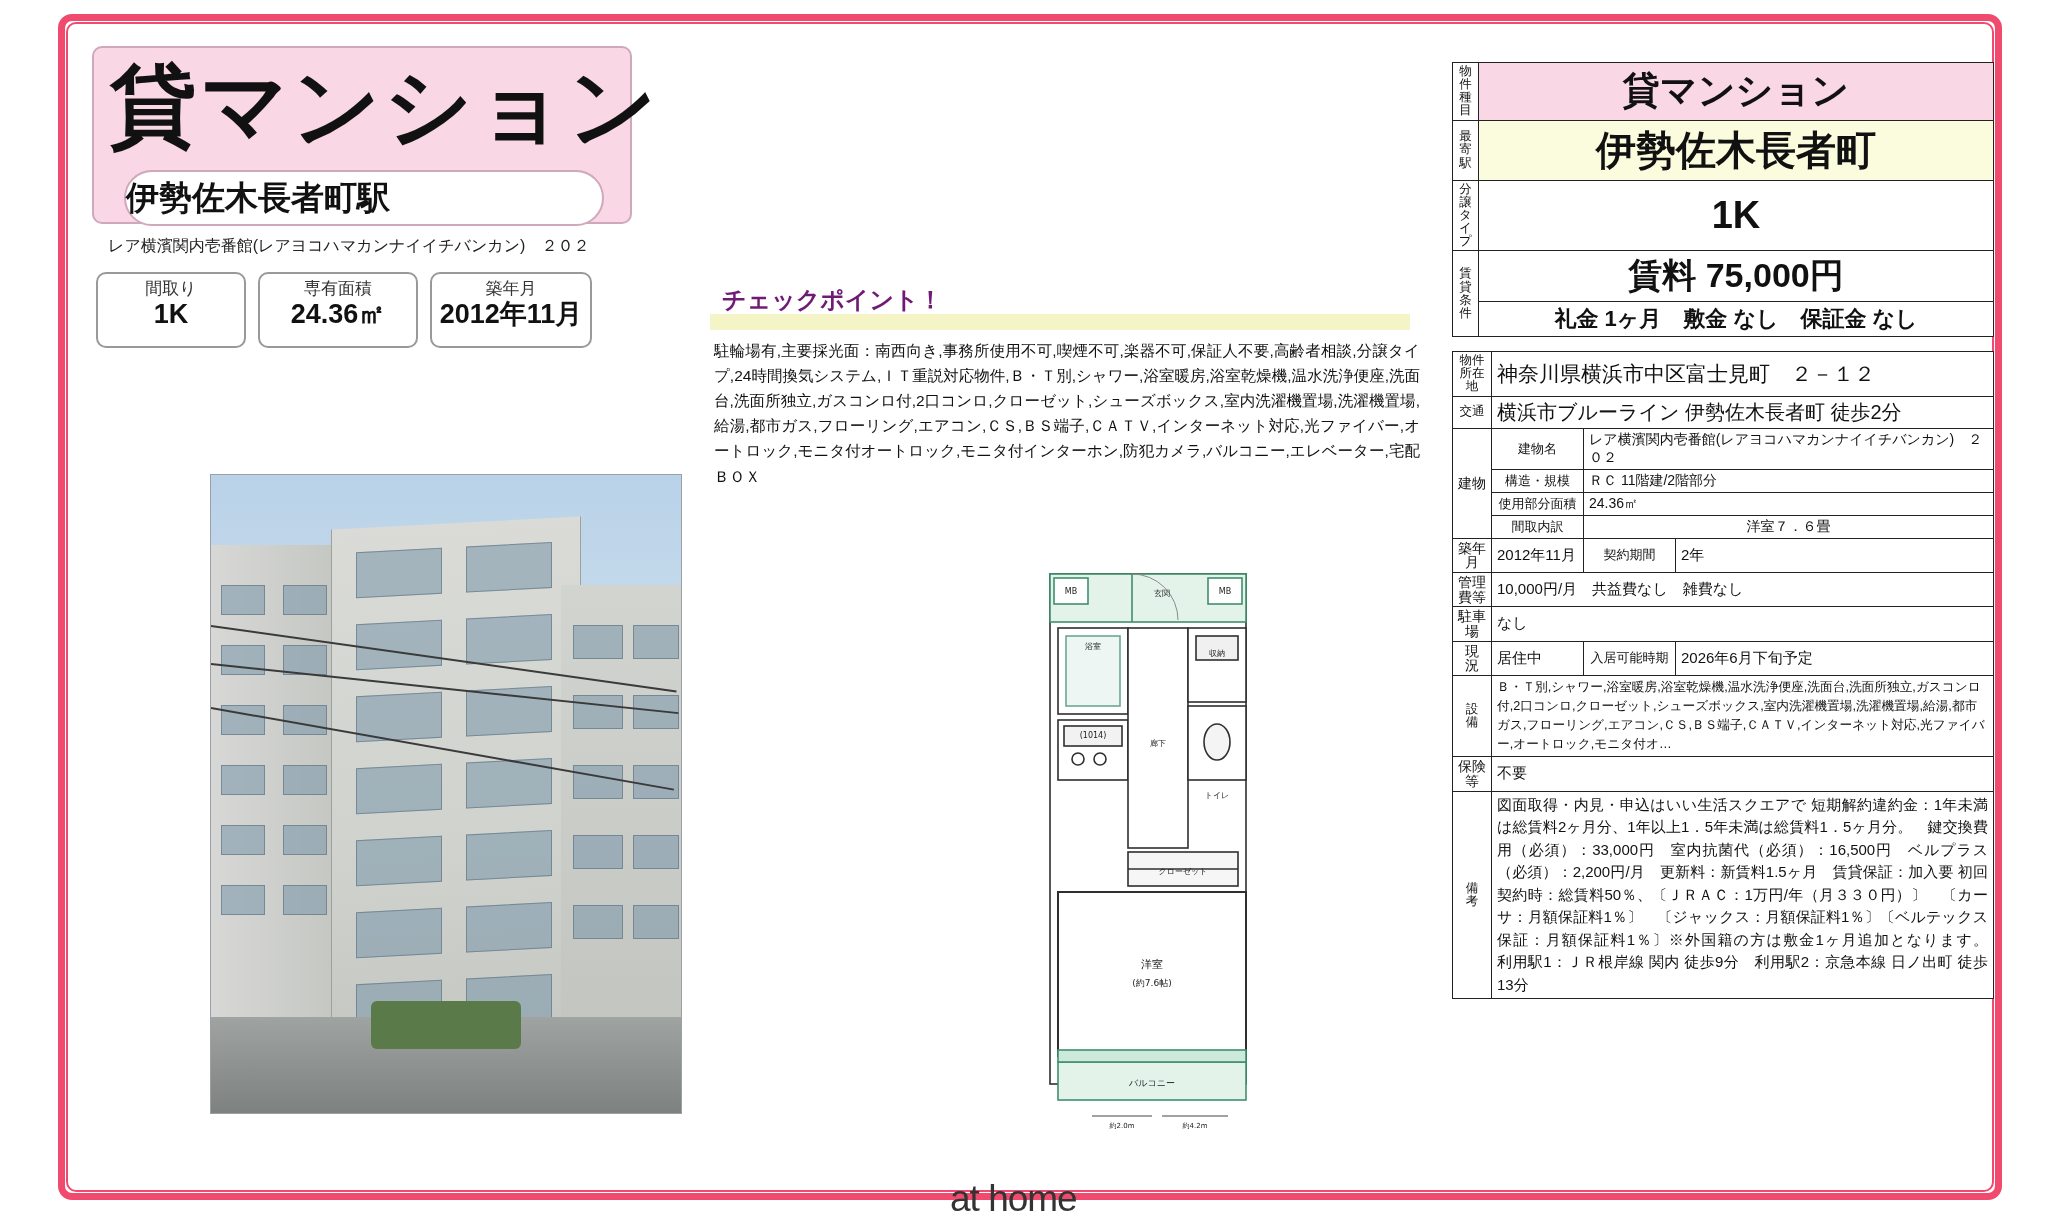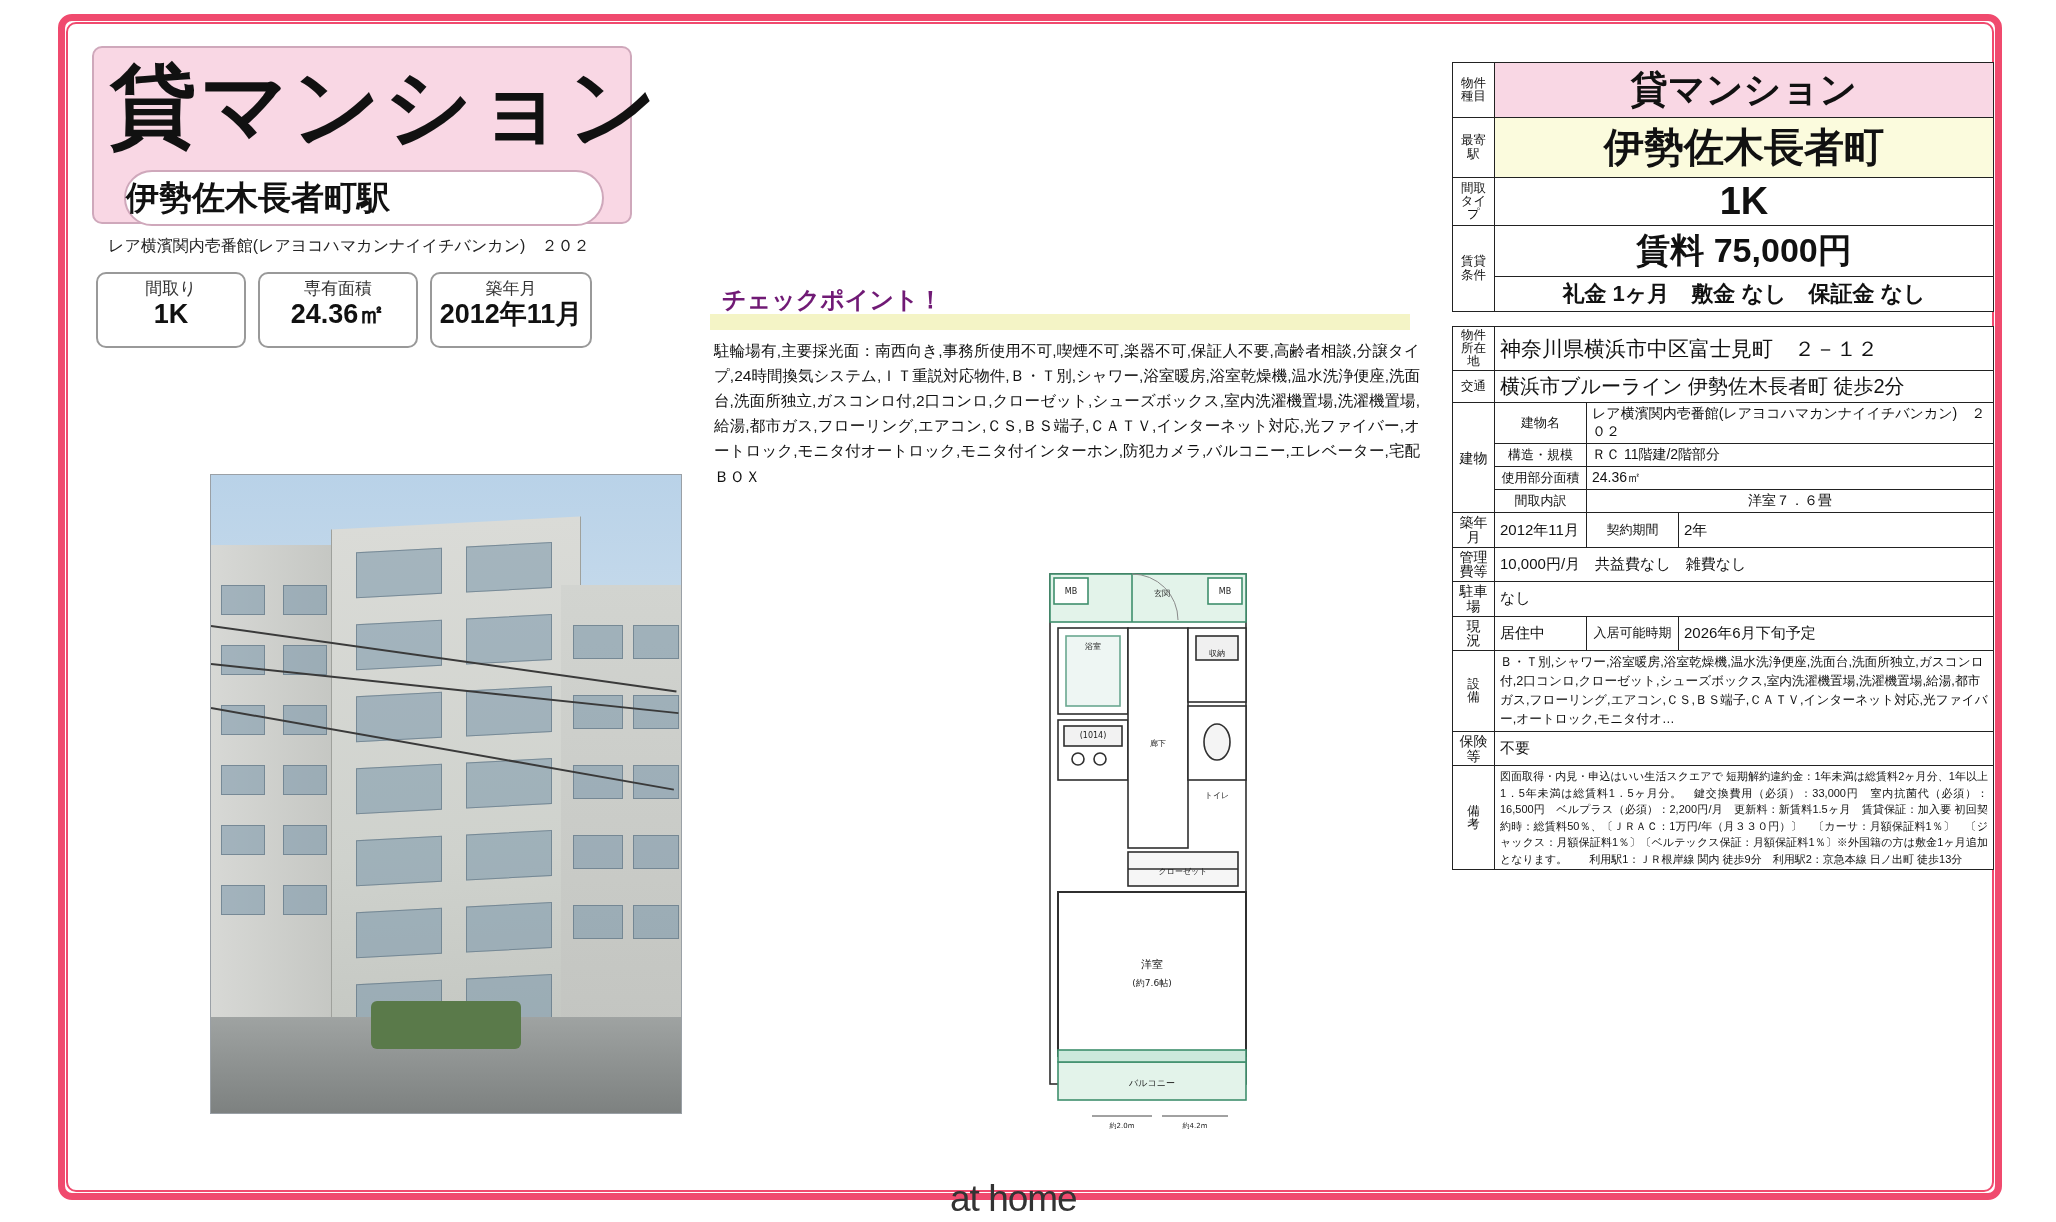--- a/index.html
+++ b/index.html
@@ -174,21 +174,21 @@
     width: 100%;
     background: #fff;
   }
   table.tbl td {
     border: 1px solid #222;
     padding: 2px 5px;
     vertical-align: middle;
     color: #111;
   }
   .vlabel {
-    width: 42px;
+    width: 26px;
     text-align: center;
     font-size: 12.5px;
     line-height: 1.05;
     background: #fff;
     word-break: break-all;
     padding: 4px 1px;
   }
   .hd-pink { background:#f9d7e4; text-align:center; font-size:37px; font-weight:bold; padding:6px 0; }
   .hd-cream { background:#fbfbdd; text-align:center; font-size:40px; font-weight:bold; padding:4px 0; }
   .hd-plain { text-align:center; font-size:38px; font-weight:bold; padding:2px 0; }
@@ -200,21 +200,21 @@
   .access { font-size: 20px; padding: 8px 8px; }
 
   .sub td { font-size: 14px; }
   .sub .k { width: 92px; text-align: center; font-size: 13px; background:#fff;margin-top:8px; }
   .sub .v { font-size: 15px; }
   .nm { font-size: 12.5px; }
   .big-v { font-size: 19px; text-align:center; }
   .mid-v { font-size: 17px; }
 
   .equip { font-size: 12.7px; line-height: 1.5; padding: 4px 6px; }
-  .remarks { font-size: 11px; line-height: 1.5; padding: 4px 6px; text-align: justify; }
+  .remarks { font-size: 15px; line-height: 1.5; padding: 4px 6px; text-align: justify; }
 
   
   .footer-left {
     position: absolute; left: 78px; top: 1162px;
     font-size: 19px; color: #111; line-height: 1.6;
   }
   .athome {
     position: absolute; left: 950px; top: 1178px;
     font-size: 37px; font-weight: normal; color: #333;
     letter-spacing: -1px;
@@ -379,21 +379,21 @@
       <tbody>
           <tr>
         <td class="vlabel">物件種目</td>
         <td class="hd-pink">貸マンション</td>
       </tr>
       <tr>
         <td class="vlabel">最寄駅</td>
         <td class="hd-cream">伊勢佐木長者町</td>
       </tr>
       <tr>
-        <td class="vlabel">間取タイプ</td>
+        <td class="vlabel">分譲タイプ</td>
         <td class="hd-plain">1K</td>
       </tr>
       <tr>
         <td class="vlabel" rowspan="2">賃貸条件</td>
         <td class="hd-rent">賃料 75,000円</td>
       </tr>
       <tr>
         <td class="hd-cond">礼金 1ヶ月　敷金 なし　保証金 なし</td>
       </tr>
     </tbody>

